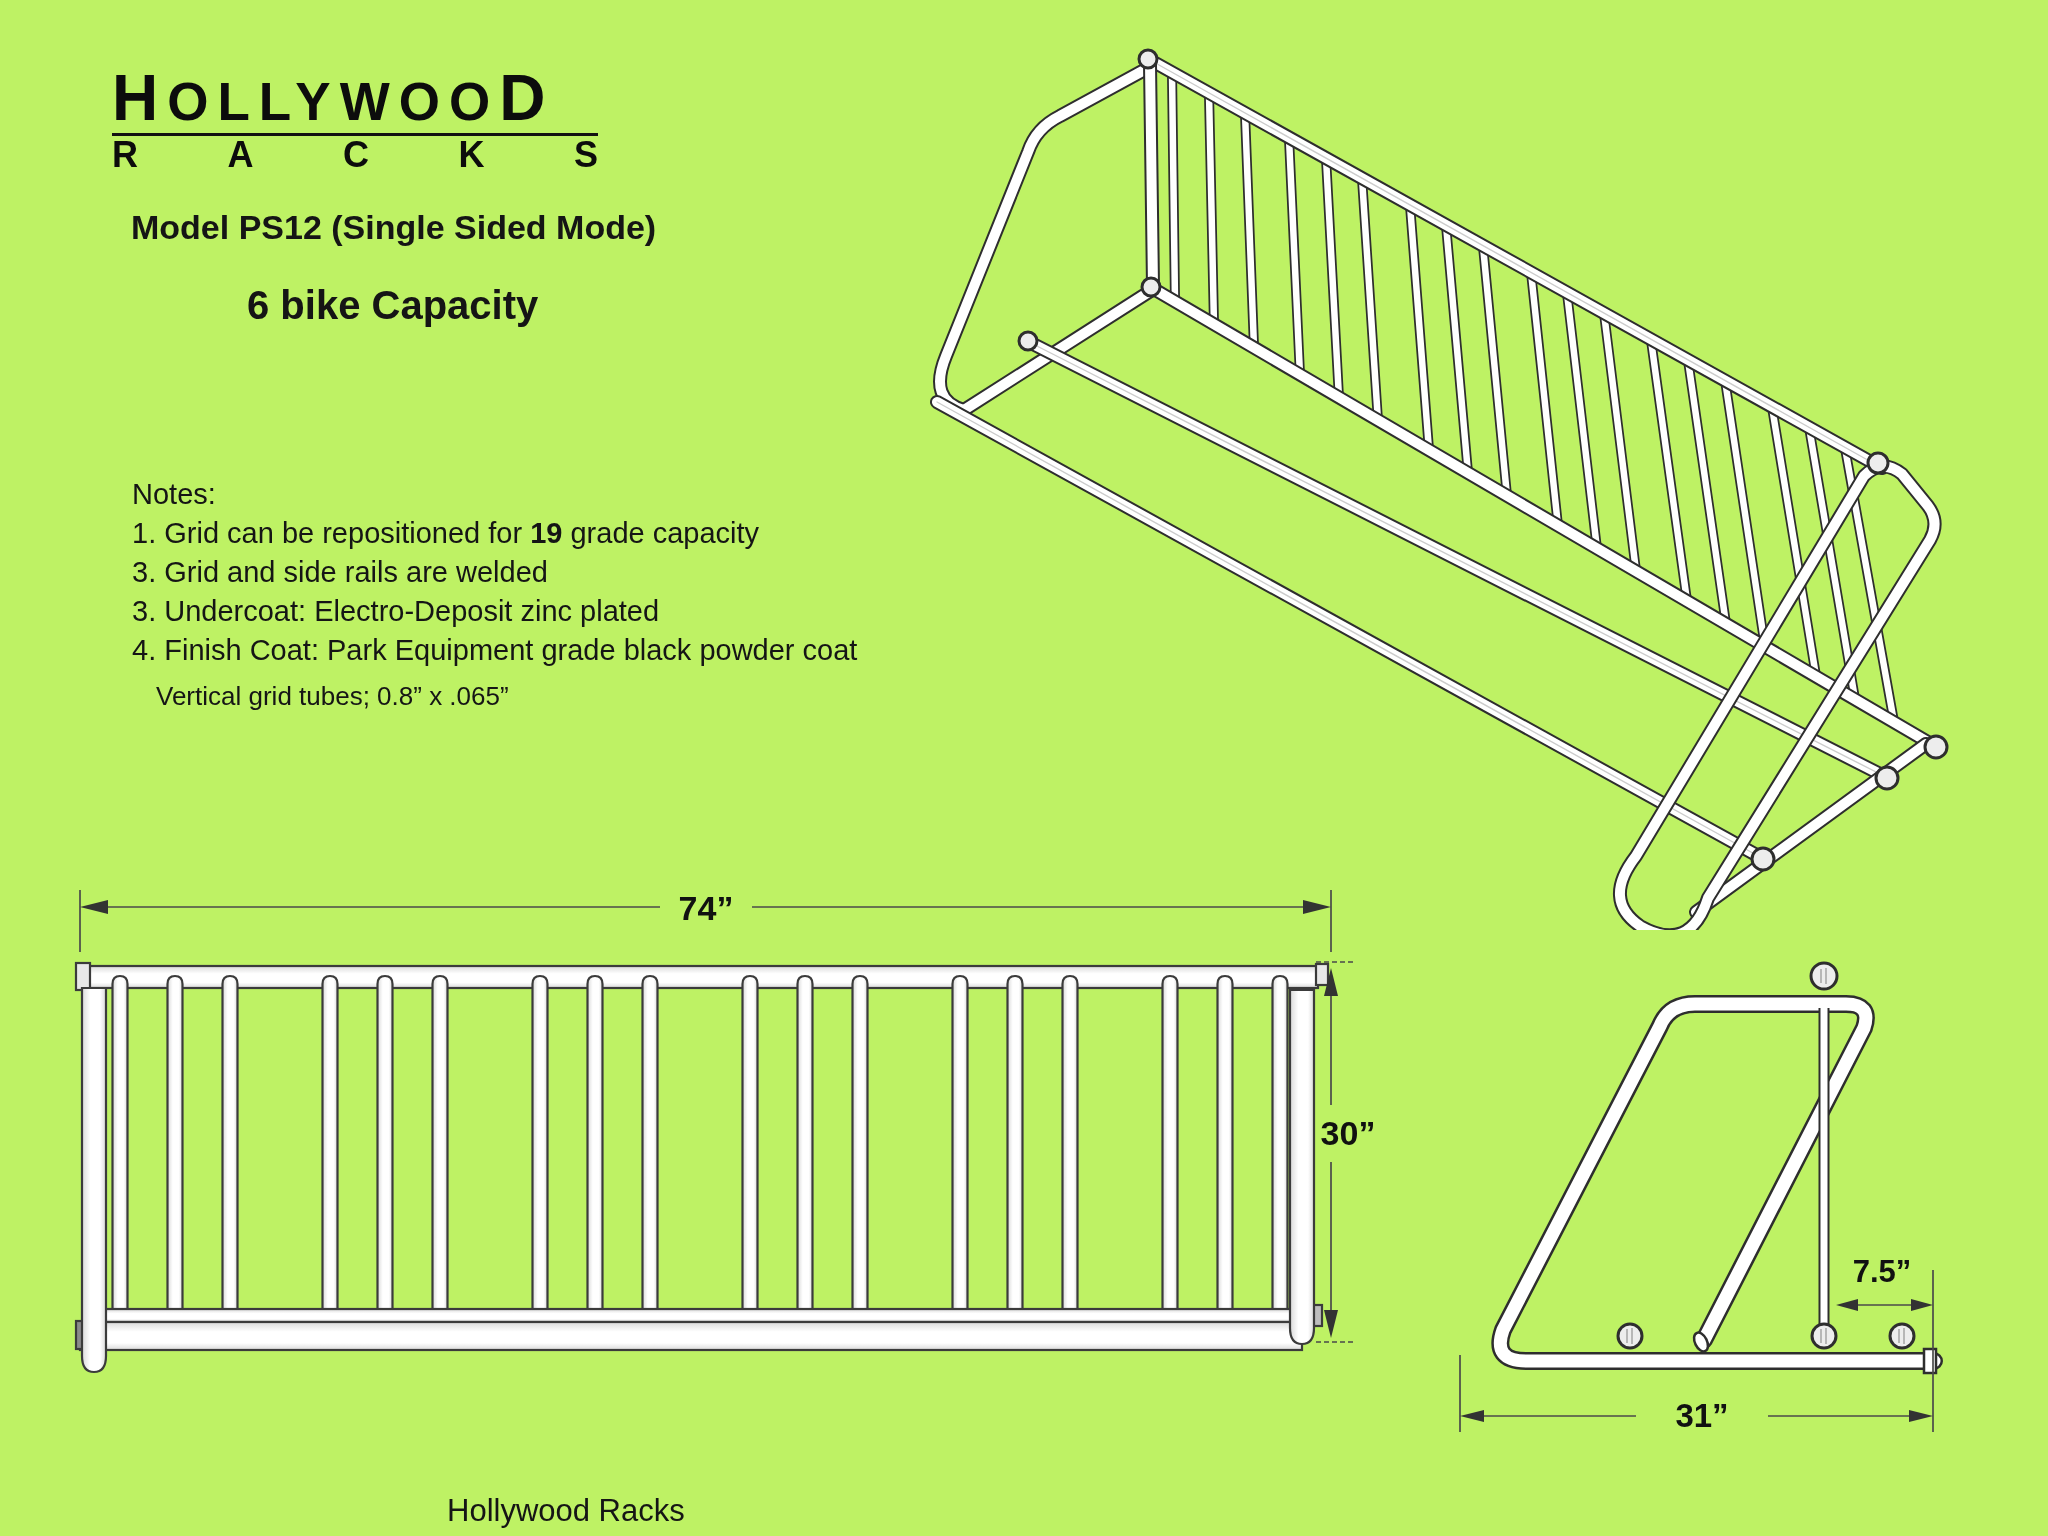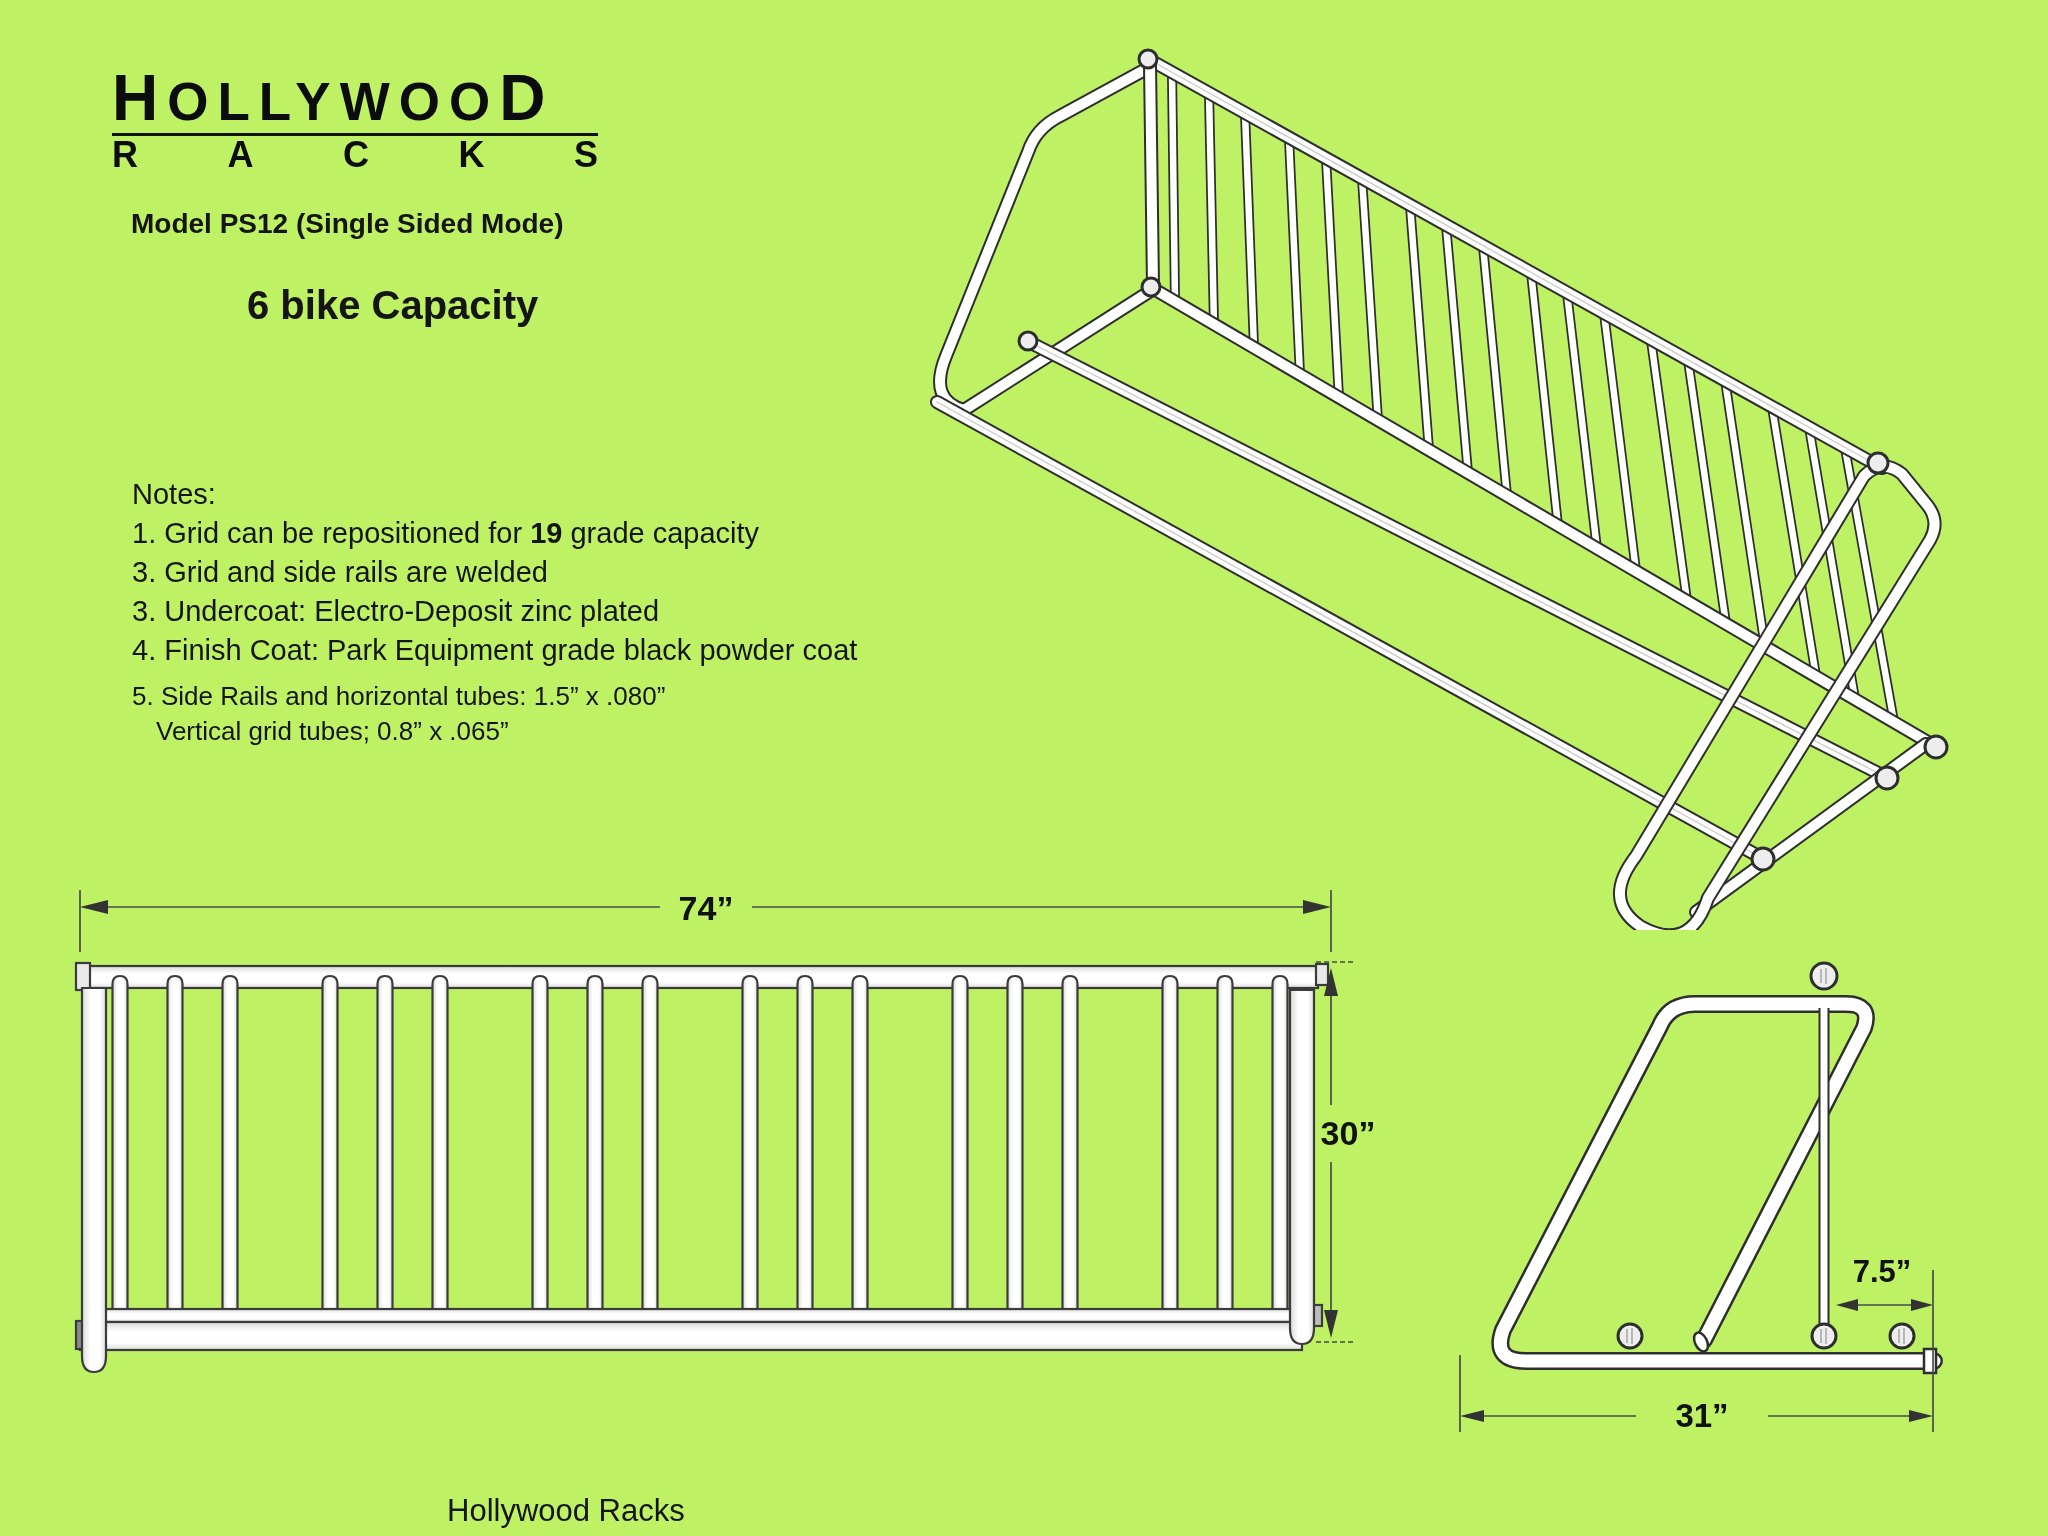--- a/index.html
+++ b/index.html
@@ -8,21 +8,21 @@
   .abs{position:absolute;}
 
   
   .logo{left:112px;top:66px;width:486px;}
   .logo-main{white-space:nowrap;font-weight:bold;letter-spacing:9px;color:#0c0c0c;line-height:1;}
   .logo-main .big{font-size:64px;}
   .logo-main .mid{font-size:53px;}
   .logo-rule{border-top:3px solid #111;margin-top:3px;}
   .logo-sub{display:flex;justify-content:space-between;font-weight:bold;font-size:36px;
             color:#0c0c0c;margin-top:1px;line-height:1;}
-  .model-line{left:131px;top:208px;font-size:28px;font-weight:bold;}
+  .model-line{left:131px;top:208px;font-size:34px;font-weight:bold;}
   .capacity-line{left:247px;top:283px;font-size:40px;font-weight:bold;}
 
   
   .notes{left:132px;top:448px;width:820px;font-size:29px;line-height:39px;margin-top:27px;}
   .notes .item5{margin-top:9px;font-size:26px;line-height:35px;}
   .notes .item5 .ind{padding-left:24px;}
 
   
   .footer-col{font-size:31px;line-height:53px;white-space:pre;}
   .footer-address{left:447px;top:1378px;}
@@ -65,21 +65,20 @@
   <div class="abs model-line">Model PS12 (Single Sided Mode)</div>
   <div class="abs capacity-line">6 bike Capacity</div>
 
   <div class="abs notes">
     <div>Notes:</div>
     <div><span>1. Grid can be repositioned for </span><b>19</b><span> grade capacity</span></div>
     <div>3. Grid and side rails are welded</div>
     <div>3. Undercoat: Electro-Deposit zinc plated</div>
     <div>4. Finish Coat: Park Equipment grade black powder coat</div>
     <div class="item5">
-      <div>5. Side Rails and horizontal tubes: 1.5” x .080”</div>
       <div class="ind">Vertical grid tubes; 0.8” x .065”</div>
     </div>
   </div>
 
   <svg class="abs" style="left:880px;top:10px;" width="1168" height="920" viewBox="0 0 1168 920">
 
     <g>
       <path class="tube-o" d="M 268,58 L 180,106 Q 156,118 148,142 L 66,346 Q 48,390 84,400 L 272,280"></path>
       <path class="tube-i" d="M 268,58 L 180,106 Q 156,118 148,142 L 66,346 Q 48,390 84,400 L 272,280"></path>
     </g>

